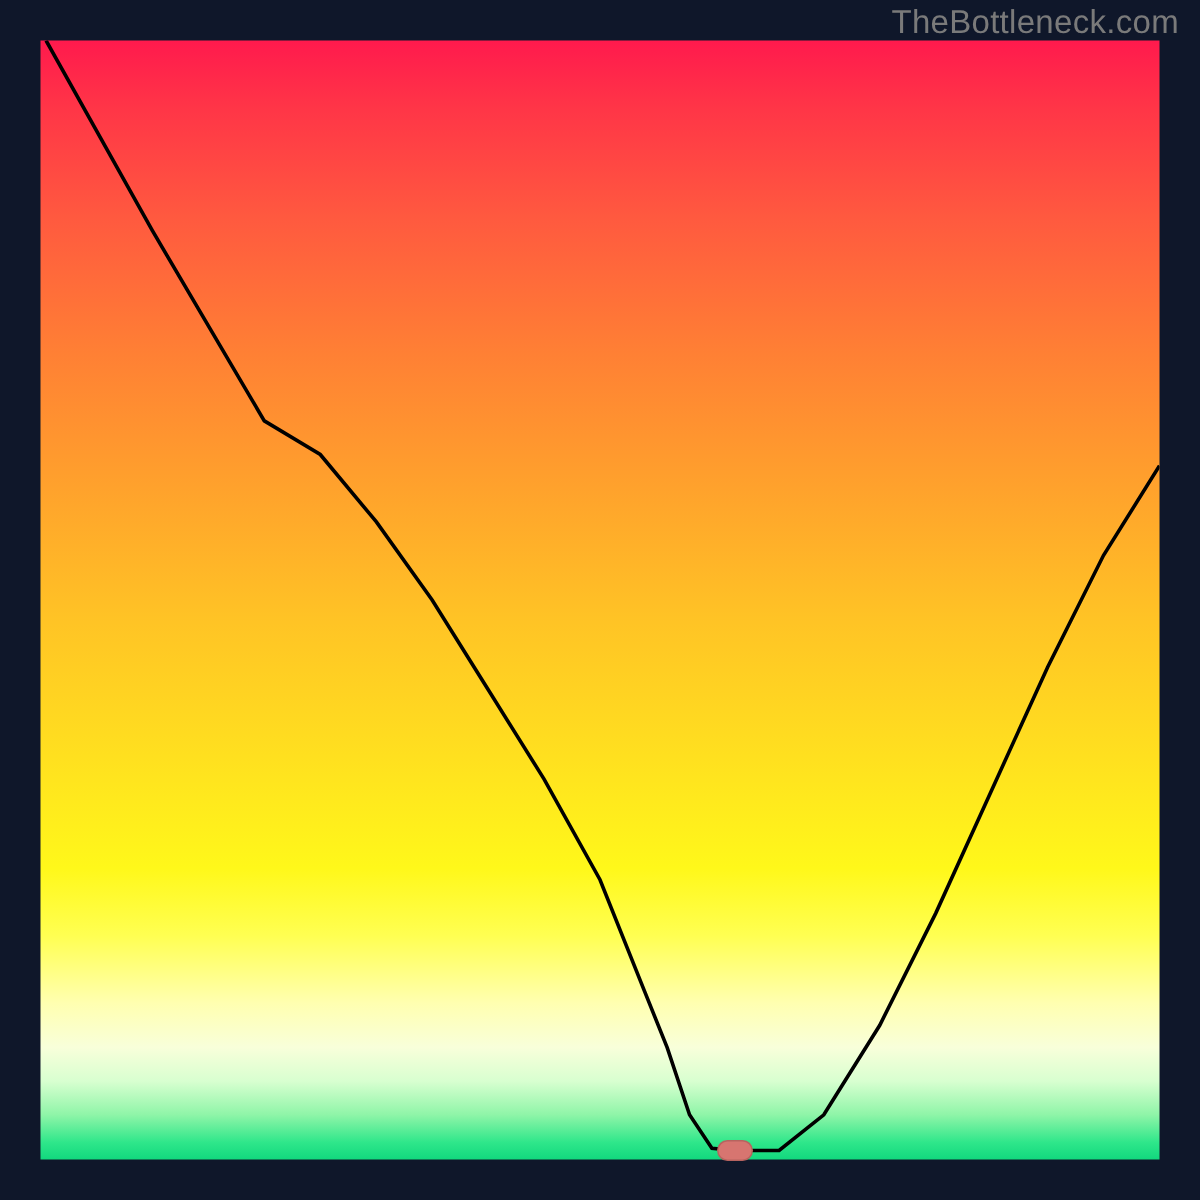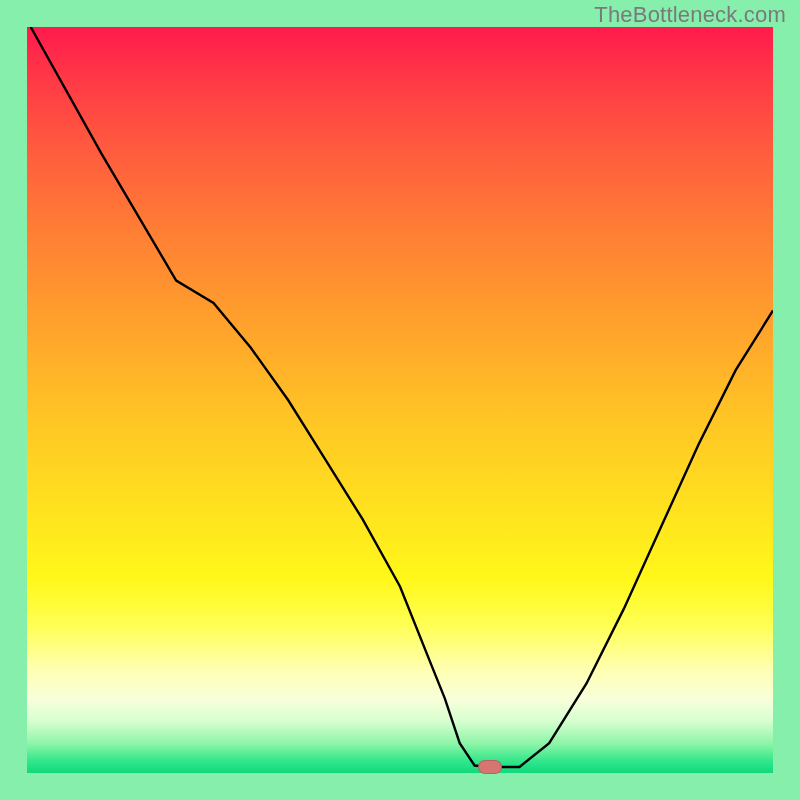--- a/index.html
+++ b/index.html
@@ -10,21 +10,21 @@
     background: #000;
     overflow: hidden;
     font-family: Arial, Helvetica, sans-serif;
   }
   .frame {
     position: absolute;
     left: 0;
     top: 0;
     width: 800px;
     height: 800px;
-    background: #86efac;
+    background: #0f172a;
   }
   .watermark {
     position: absolute;
     top: 2px;
     right: 14px;
     color: #7a7a7a;
     font-size: 22px;
     font-weight: 500;
     letter-spacing: 0.2px;
     z-index: 5;

